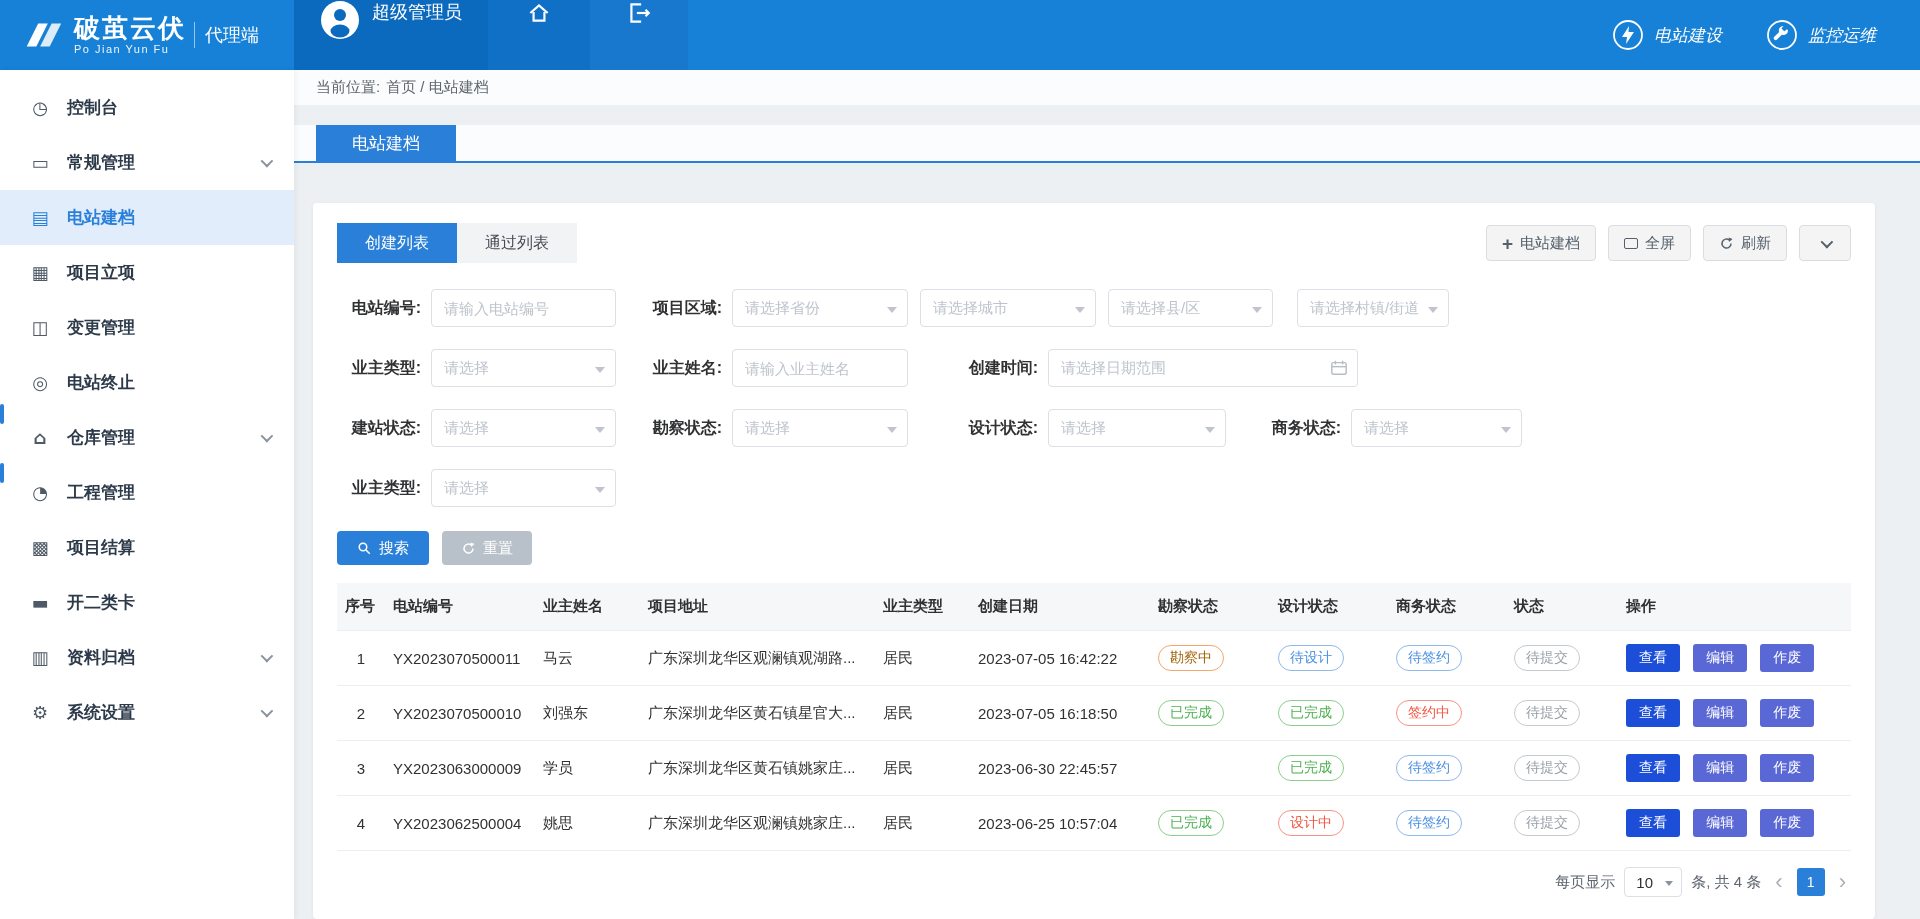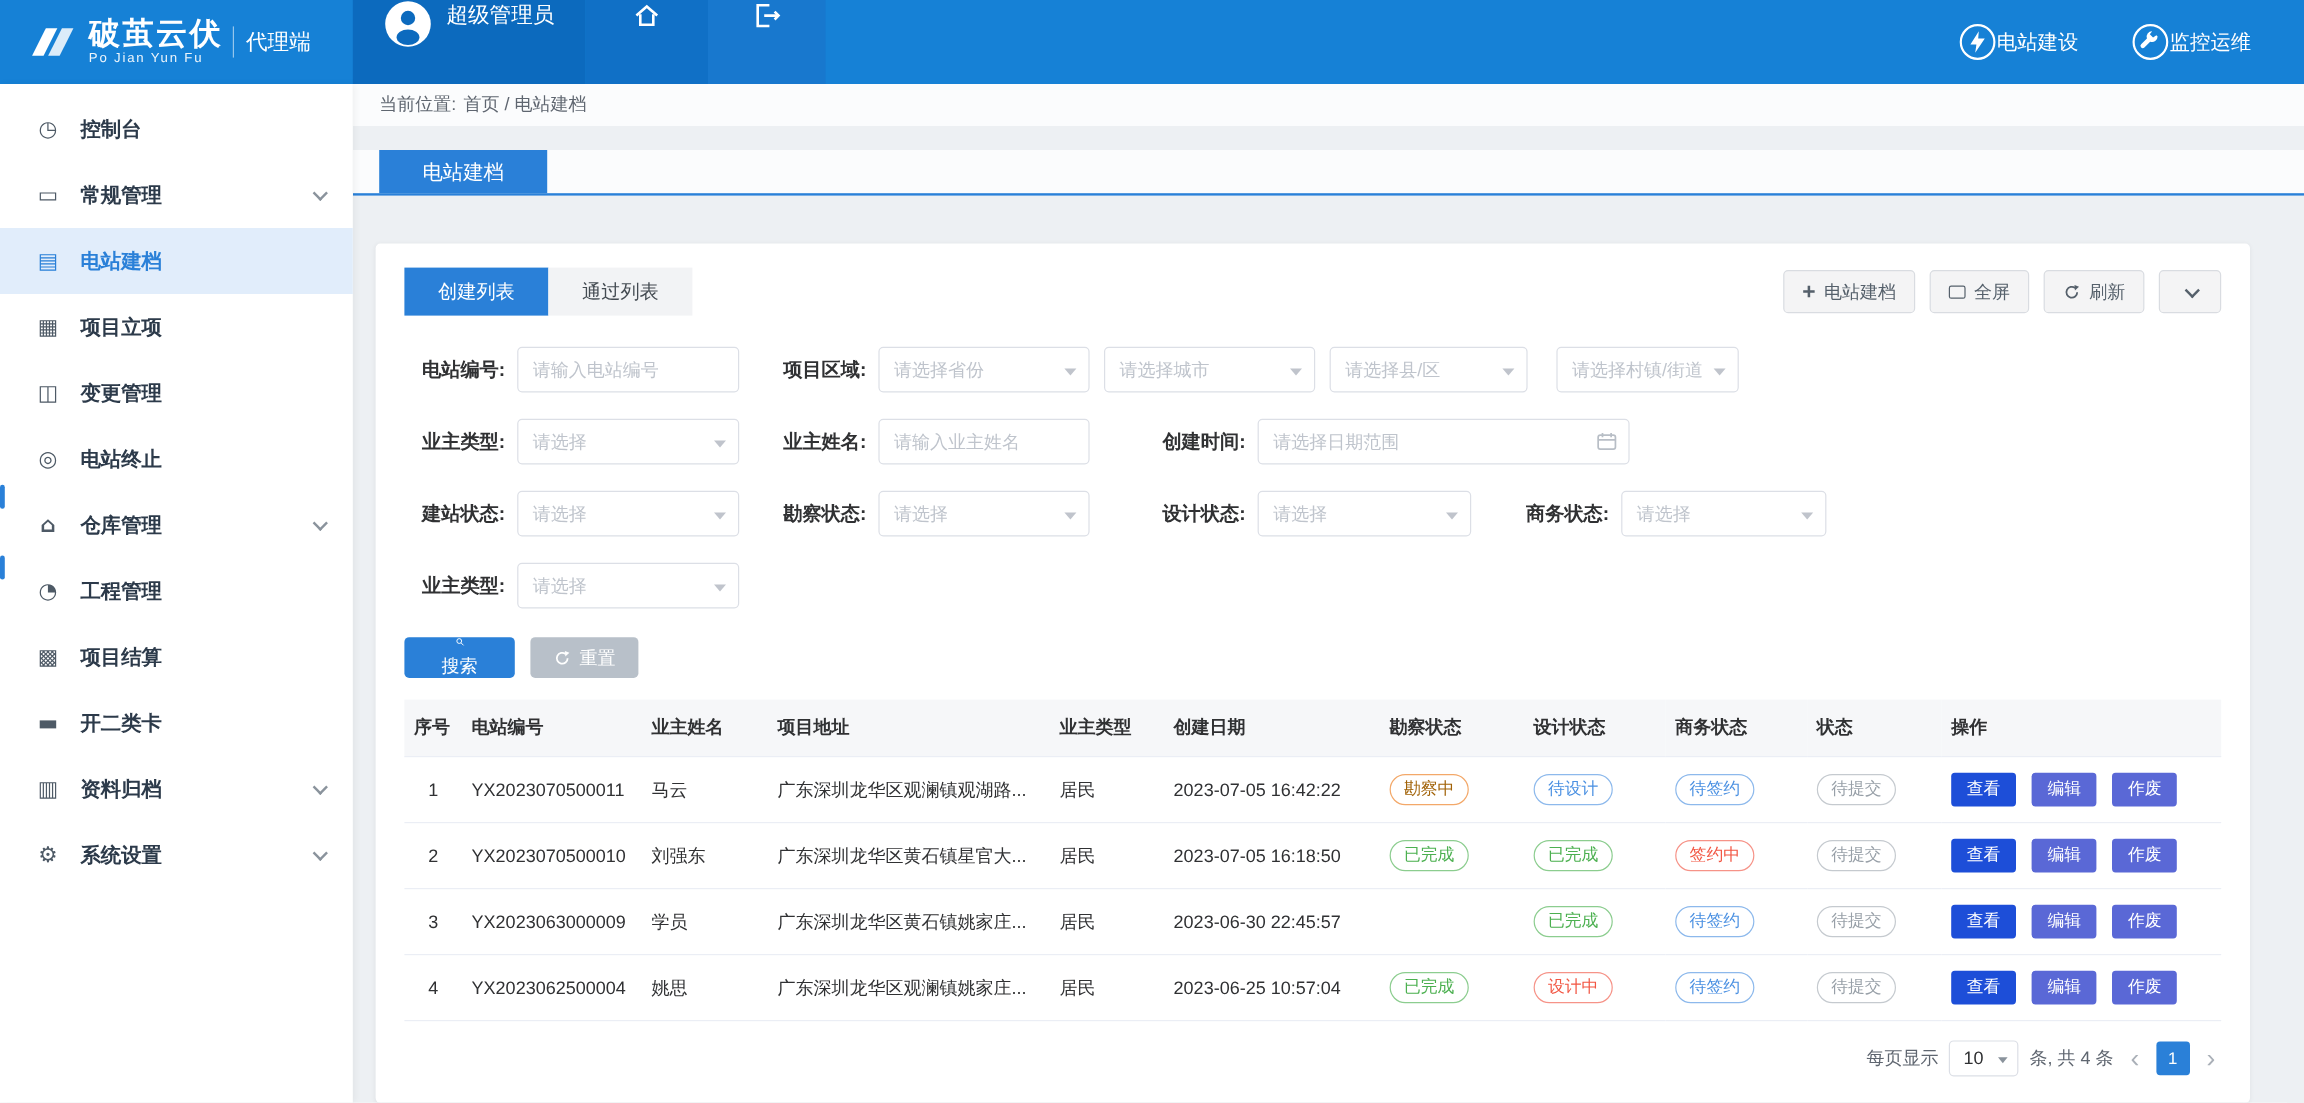--- a/index.html
+++ b/index.html
@@ -17,21 +17,21 @@
   .brand-name { font-size:26px; font-weight:700; letter-spacing:2px; line-height:1.05; }
   .brand-pinyin { font-size:11px; letter-spacing:1.5px; opacity:.92; }
   .brand-divider { width:1px; height:26px; background:rgba(255,255,255,.55); margin:0 10px 0 8px; }
   .brand-edition { font-size:18px; }
   .hseg { display:flex; padding:0 26px; }
   .user-block { background:#0c6abe; gap:12px; }
   .user-name { font-size:18px; }
   .hbtn-home { background:#1070c6; width:102px; justify-content:center; }
   .hbtn-logout { background:#1878ce; width:98px; justify-content:center; }
   .hspacer { flex:1; }
-  .module { display:flex; align-items:center; margin-right:44px; cursor:pointer; }
+  .module { display:flex; align-items:center; gap:10px; margin-right:44px; cursor:pointer;font-style:italic; }
   .module-label { font-size:17px; }
 
   
   .layout { display:flex; height:849px; }
 
   
   .sidebar { position:relative; width:294px; background:#fff; box-shadow:2px 0 6px rgba(0,0,0,.05); padding-top:10px; flex-shrink:0; }
   .side-item { height:55px; display:flex; align-items:center; padding:0 24px 0 28px; gap:15px; font-size:17px; font-weight:600; color:#2c3a4a; cursor:pointer; }
   .side-item[data-active="true"] { background:#e1edfb; color:#2a80d8; }
   .side-icon { width:24px; text-align:center; font-size:18px; color:#4e5a66; font-family:"DejaVu Sans",sans-serif; }
@@ -67,21 +67,21 @@
   .f-input { height:38px; border:1px solid #dcdfe6; border-radius:4px; padding:0 12px; font-size:15px; color:#303133; outline:none; }
   .f-input::placeholder { color:#bfc4cc; }
   .f-select { position:relative; height:38px; border:1px solid #dcdfe6; border-radius:4px; background:#fff; display:flex; align-items:center; padding:0 28px 0 12px; font-size:15px; color:#bfc4cc; cursor:pointer; }
   .f-select::after { content:""; position:absolute; right:10px; top:17px; border:5px solid transparent; border-top:6px solid #c0c4cc; }
   .f-date { position:relative; height:38px; border:1px solid #dcdfe6; border-radius:4px; background:#fff; display:flex; align-items:center; padding:0 34px 0 12px; font-size:15px; color:#bfc4cc; cursor:pointer; }
   .cal-icon { position:absolute; right:9px; top:9px; }
   .w185{width:185px} .w176{width:176px} .w165{width:165px} .w152{width:152px} .w178{width:178px} .w171{width:171px} .w310{width:310px}
   .ml12{margin-left:12px} .ml24{margin-left:24px} .mlA{margin-left:22px} .mlB{margin-left:46px} .mlC{margin-left:31px}
 
   .btn-row { margin-top:24px; display:flex; }
-  .btn-search { height:34px; min-width:92px; background:#2a80d8; color:#fff; border:none; border-radius:4px; font-size:15px; display:inline-flex; align-items:center; justify-content:center; gap:7px;flex-direction:column; }
+  .btn-search { height:34px; min-width:92px; background:#2a80d8; color:#fff; border:none; border-radius:4px; font-size:15px; display:inline-flex; align-items:center; justify-content:center; gap:7px; }
   .btn-reset { height:34px; min-width:90px; background:#b8c0c9; color:#fff; border:none; border-radius:4px; font-size:15px; display:inline-flex; align-items:center; justify-content:center; gap:7px; margin-left:13px; }
 
   
   .grid { width:100%; border-collapse:collapse; margin-top:18px; table-layout:fixed; }
   .grid th { background:#f6f7f9; font-size:15px; font-weight:700; color:#303133; text-align:left; padding:14px 8px; border-bottom:1px solid #ebeef5; }
   .grid td { font-size:15px; color:#303133; padding:13px 8px; border-bottom:1px solid #ebeef5; background:#fff; overflow:hidden; white-space:nowrap; }
   .c-center { text-align:center; }
   .badge { display:inline-block; min-width:66px; padding:3px 10px; border:1px solid; border-radius:14px; font-size:14px; text-align:center; background:#fff; }
   .badge[data-color="orange"] { color:#a16207; border-color:#f3a869; }
   .badge[data-color="blue"]   { color:#4a90e2; border-color:#8db9ec; }

